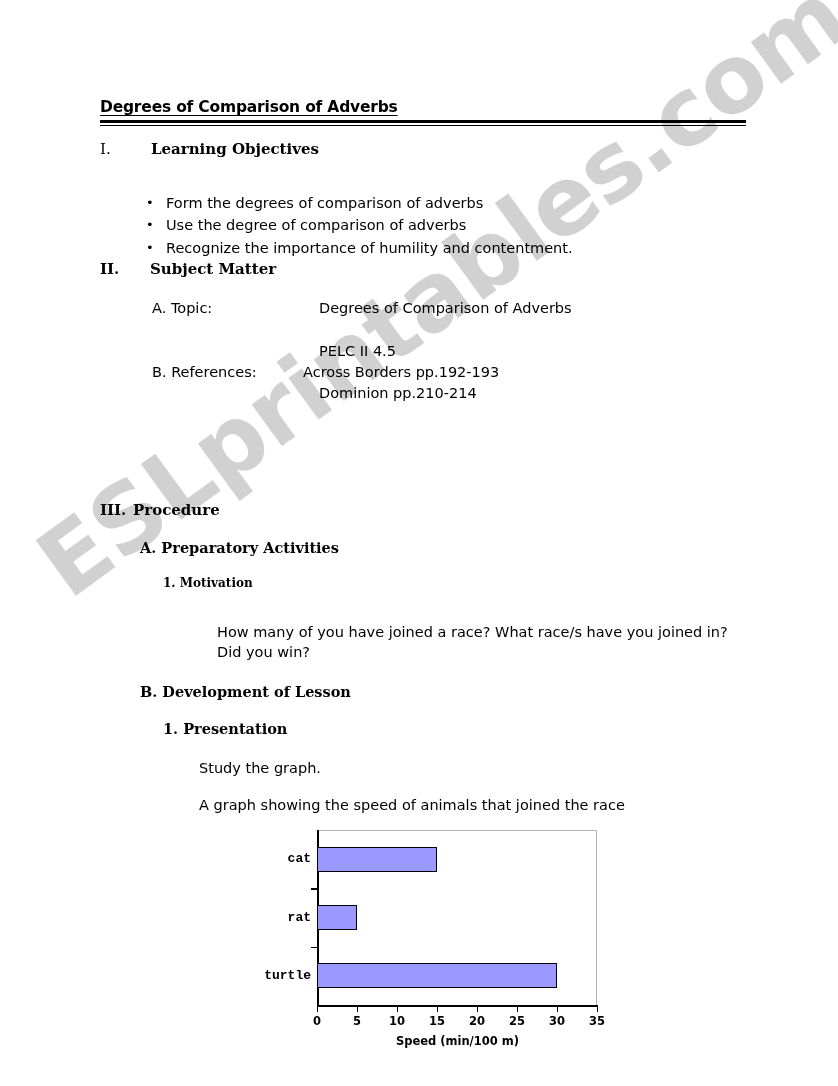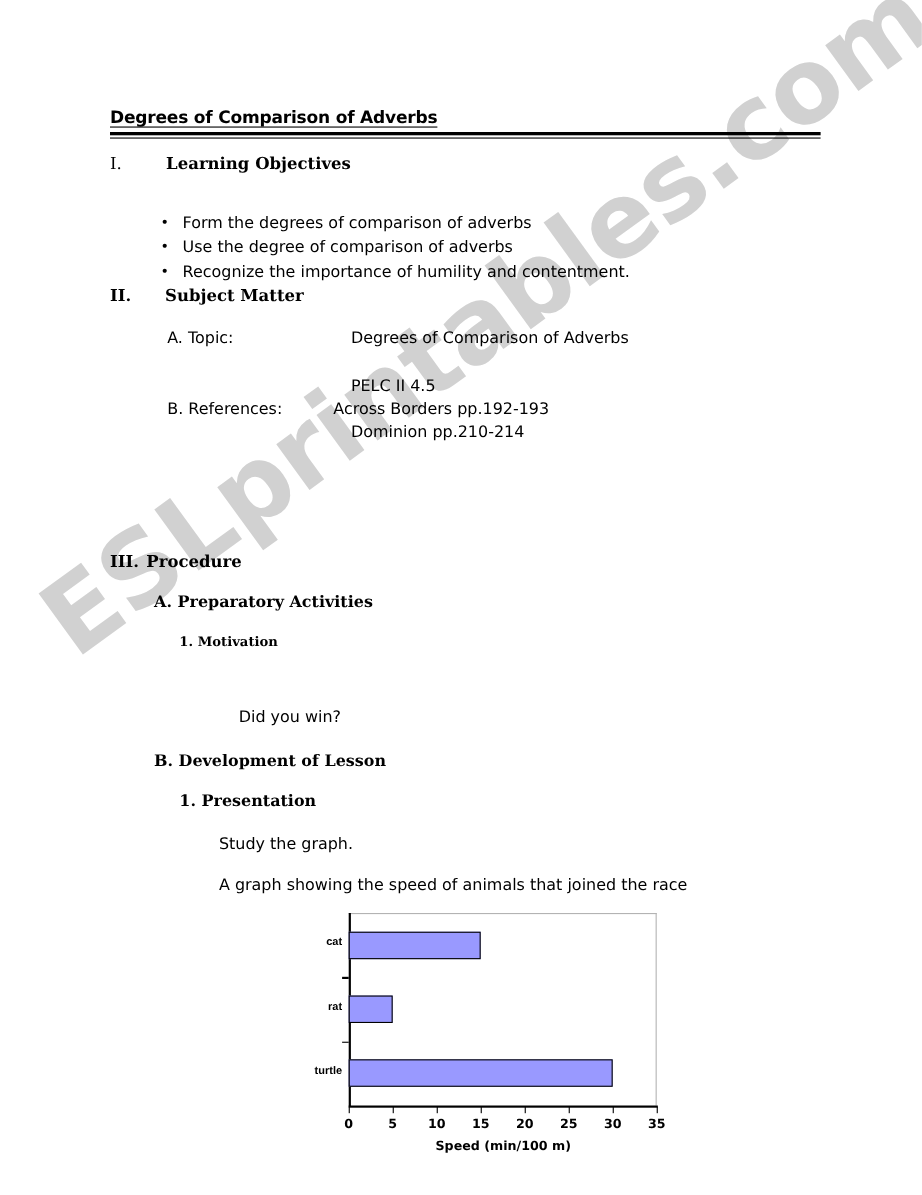--- a/index.html
+++ b/index.html
@@ -168,22 +168,22 @@
   .bar {
     position: absolute;
     background: #9999ff;
     border: 1.3px solid #000;
     box-sizing: border-box;
     height: 25px;
   }
   .cat-label {
     position: absolute;
     right: 0;
-    font-family: Liberation Sans, sans-serif;
-    font-size: 10px;
+    font-family: Liberation Mono, monospace;
+    font-size: 13px;
     font-weight: bold;
     text-align: right;
     white-space: nowrap;
     color: #000;
   }
   .ytick {
     position: absolute;
     left: 49px;
     width: 6px;
     height: 1.4px;
@@ -248,20 +248,21 @@
   <div class="abs body-text" style="left:284px; top:361px; white-space:nowrap;">Across Borders pp.192-193</div>
   <div class="abs body-text" style="left:300px; top:382px; white-space:nowrap;">Dominion pp.210-214</div>
 
 
   <div class="abs sec-head-bold" style="left:100px; top:501px;">III.</div>
   <div class="abs sec-head-bold" style="left:133px; top:501px;">Procedure</div>
 
   <div class="abs sec-head-bold" style="left:140px; top:539px; font-size:14.5px;">A. Preparatory Activities</div>
   <div class="abs sec-head-bold" style="left:163px; top:576px; font-size:12px;">1. Motivation</div>
 
+  <div class="abs body-text" style="left:198px; top:621px; white-space:nowrap;">How many of you have joined a race?  What race/s have you joined in?</div>
   <div class="abs body-text" style="left:198px; top:641px; white-space:nowrap;">Did you win?</div>
 
   <div class="abs sec-head-bold" style="left:140px; top:683px; font-size:14.5px;">B. Development of Lesson</div>
   <div class="abs sec-head-bold" style="left:163px; top:720px; font-size:14.5px;">1. Presentation</div>
 
   <div class="abs body-text" style="left:180px; top:757px; white-space:nowrap;">Study the graph.</div>
   <div class="abs body-text" style="left:180px; top:794px; white-space:nowrap;">A graph showing the speed of animals that joined the race</div>
 
   <div id="chart">
     <div class="plot"></div>

